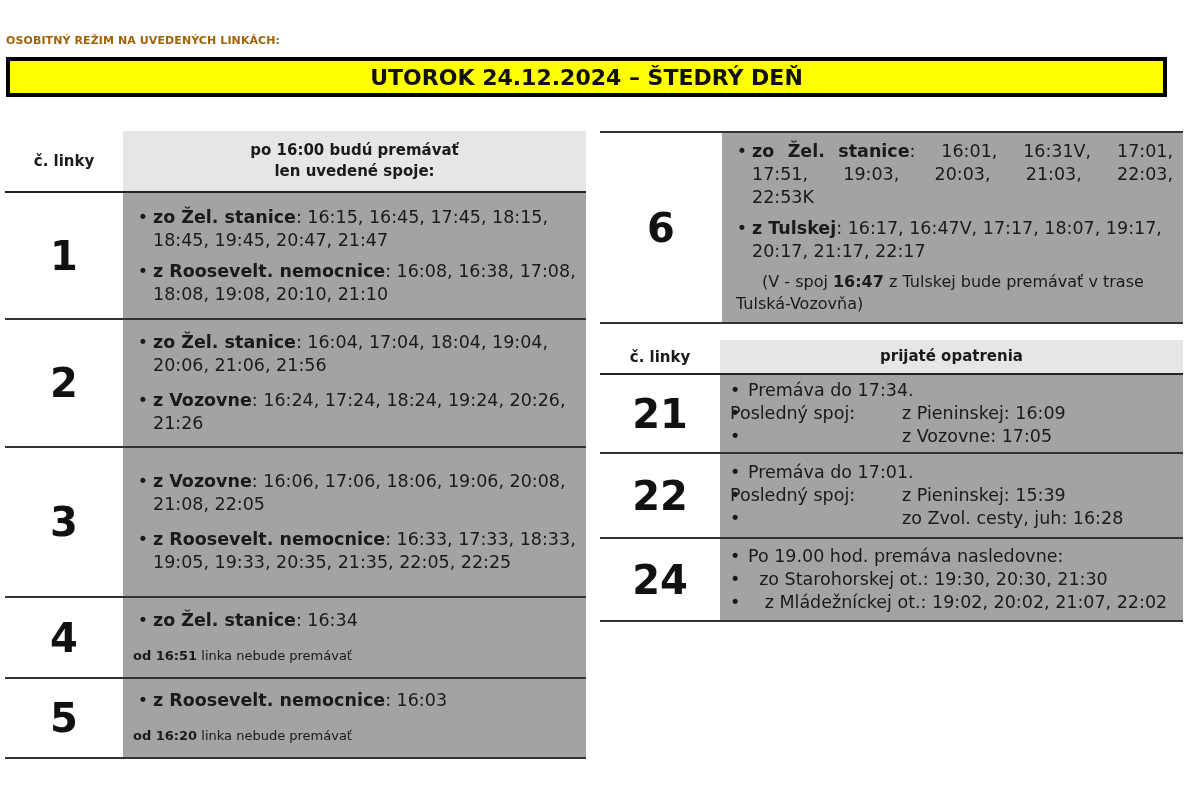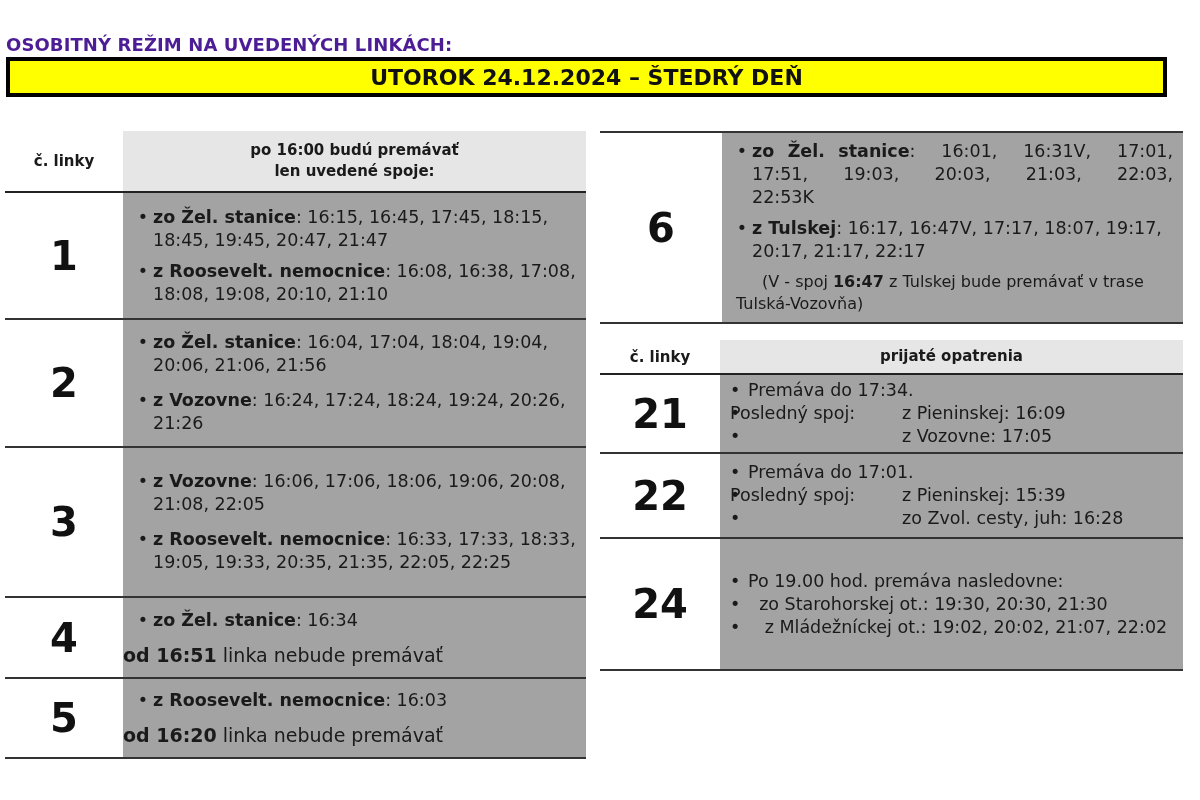--- a/index.html
+++ b/index.html
@@ -1,21 +1,21 @@
 <!DOCTYPE html>
 <html><head>
 <meta charset="utf-8">
 <style>
   * { box-sizing: border-box; margin: 0; padding: 0; }
   html, body { width: 1200px; height: 800px; background: #ffffff; overflow: hidden; }
   body { position: relative; font-family: "DejaVu Sans", sans-serif; color: #1a1a1a; }
 
   .page-title {
     position: absolute; left: 6px; top: 34px;
-    font-size: 18px; font-weight: bold; letter-spacing: 0.1px; color: #4c1d95;
+    font-size: 11px; font-weight: bold; letter-spacing: 0.1px; color: #a16207;
   }
   .banner {
     position: absolute; left: 6px; top: 57px; width: 1161px; height: 40px;
     background: #ffff00; border: 4px solid #000;
     display: flex; align-items: center; justify-content: center;
     font-size: 22px; font-weight: bold; color: #111;
   }
 
   table { position: absolute; border-collapse: collapse; table-layout: fixed; }
   td, th { vertical-align: middle; }
@@ -26,21 +26,21 @@
   tr.row td { border-bottom: 2px solid #333; }
   tr.hdr th { border-bottom: 2px solid #222; }
   .big-num { font-size: 40px; }
 
   .entry { font-size: 17.5px; line-height: 23px; padding-left: 30px; text-indent: -20px; }
   .entry .bullet { display: inline-block; width: 20px; text-indent: 0; text-align: center; }
   .entry b { font-weight: bold; }
   .entry + .entry { margin-top: 8px; }
   .note { font-size: 16px; line-height: 22px; padding-left: 14px; margin-top: 8px; }
   .note .indent { display: inline-block; width: 26px; }
-  .off { font-size: 19px; line-height: 23px; margin-top: 12px; }
+  .off { font-size: 13px; line-height: 23px; padding-left: 10px; margin-top: 12px; }
 
   .cell-pad { padding: 6px 10px 6px 0; }
 
   .measure { font-size: 17.5px; line-height: 23px; padding-left: 28px; text-indent: -18px; }
   .measure .bullet { display: inline-block; width: 18px; text-indent: 0; text-align: left; }
   .measure .tab { display: inline-block; }
 </style>
 </head>
 <body>
 
@@ -143,21 +143,21 @@
 
   <tr class="row" style="height:85px;">
     <td class="num-col big-num">22</td>
     <td class="content-col" style="padding:4px 8px 4px 0;">
       <div class="measure"><span class="bullet">•</span><span>Premáva do 17:01.</span></div>
       <div class="measure"><span class="bullet">•</span><span class="tab" style="width:154px">Posledný spoj:</span><span>z Pieninskej: 15:39</span></div>
       <div class="measure"><span class="bullet">•</span><span class="tab" style="width:154px"></span><span>zo Zvol. cesty, juh: 16:28</span></div>
     </td>
   </tr>
 
-  <tr class="row" style="height:132px;">
+  <tr class="row" style="height:83px;">
     <td class="num-col big-num">24</td>
     <td class="content-col" style="padding:4px 8px 4px 0;">
       <div class="measure"><span class="bullet">•</span><span>Po 19.00 hod. premáva nasledovne:</span></div>
       <div class="measure" style="white-space:pre-wrap"><span class="bullet">•</span><span>  zo Starohorskej ot.: 19:30, 20:30, 21:30</span></div>
       <div class="measure" style="white-space:pre-wrap"><span class="bullet">•</span><span>   z Mládežníckej ot.: 19:02, 20:02, 21:07, 22:02</span></div>
     </td>
   </tr>
 </tbody>
   </table>
 

